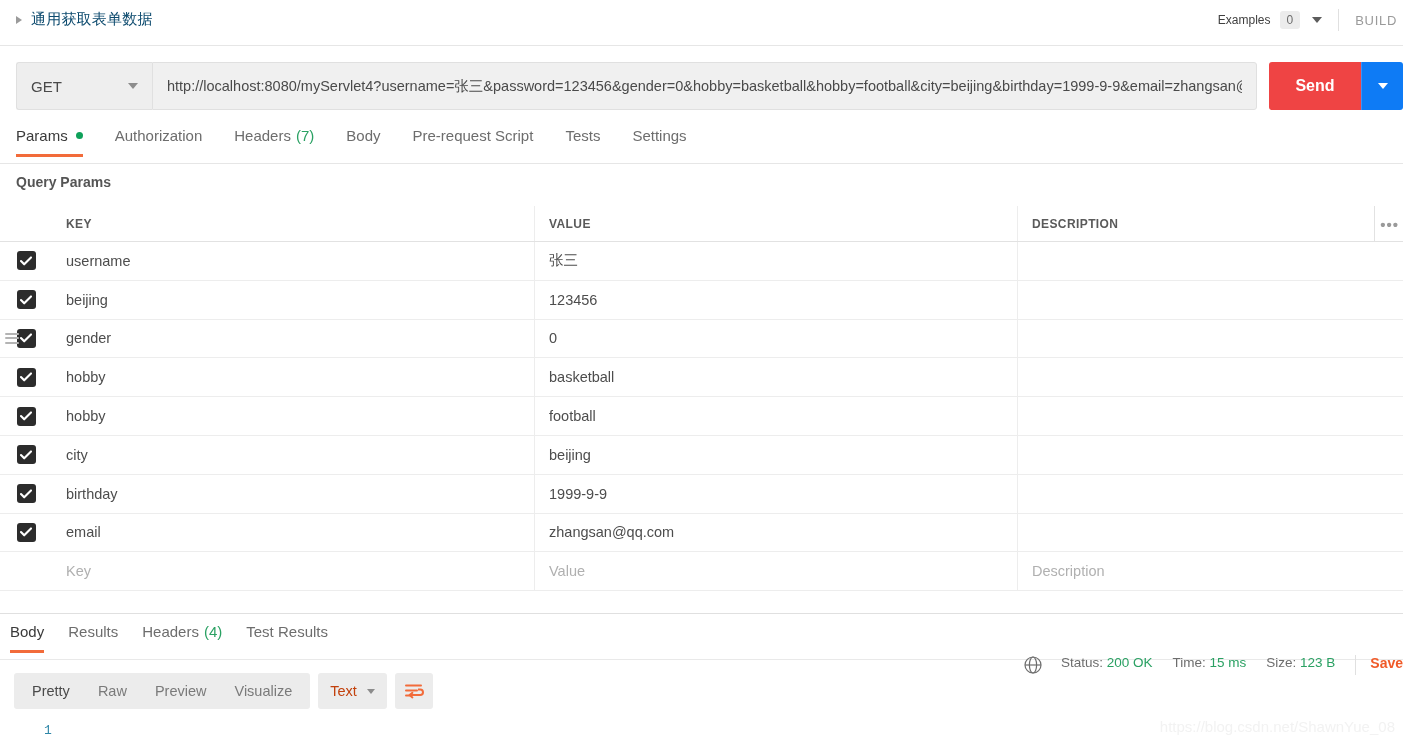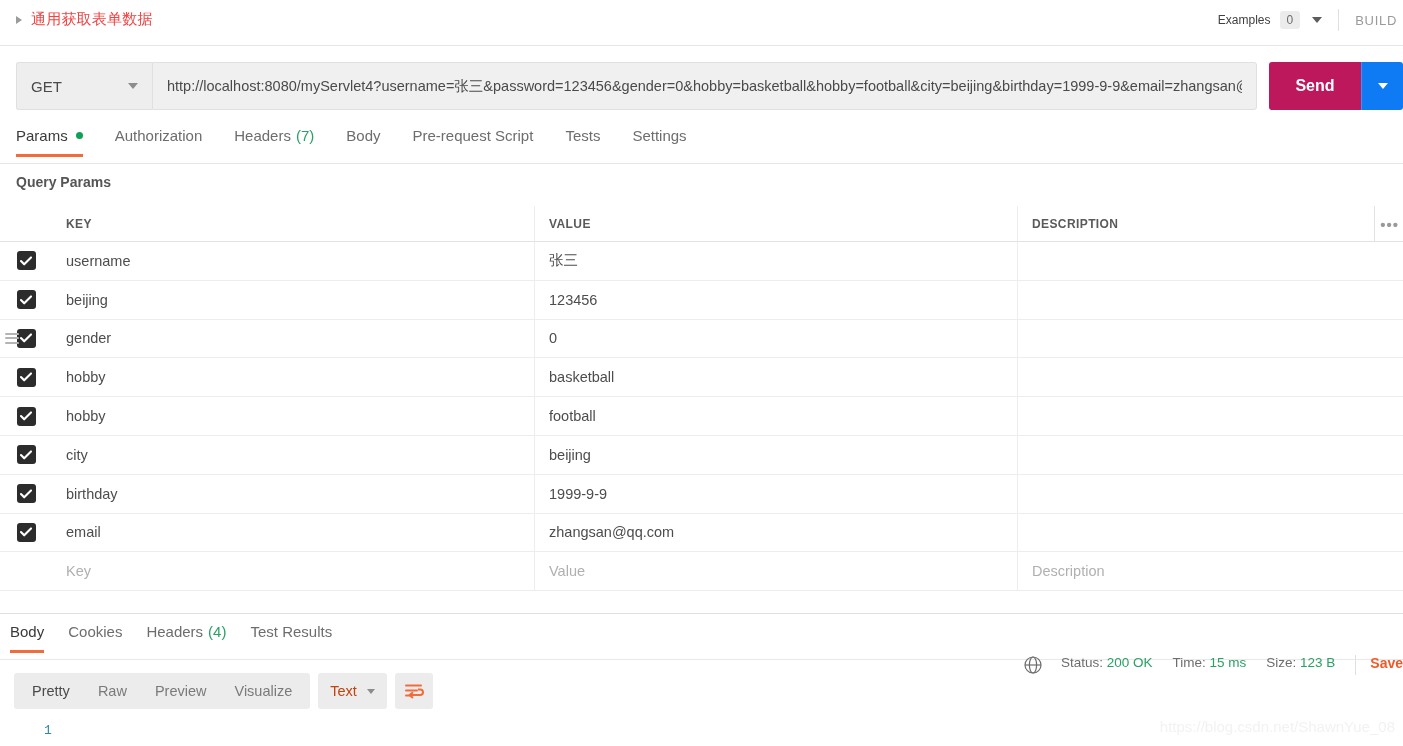--- a/index.html
+++ b/index.html
@@ -21,21 +21,21 @@
     background: #fff;
   }
   .title-left { position: absolute; left: 16px; top: 10px; display: flex; align-items: center; }
   .caret-right {
     width: 0; height: 0;
     border-left: 6px solid #9b9b9b;
     border-top: 4.5px solid transparent;
     border-bottom: 4.5px solid transparent;
     margin-right: 9px;
   }
-  .title-text { font-size: 15px; color: #ef4444; letter-spacing: .2px; }
+  .title-text { font-size: 15px; color: #0c4a6e; letter-spacing: .2px; }
 
   .title-right { position: absolute; right: 0; top: 9px; display: flex; align-items: center; }
   .examples-label { font-size: 12px; color: #404040; margin-left: 32px; }
   .examples-count {
     margin-left: 9px; background: #ececec; color: #6d6d6d;
     font-size: 12px; padding: 2px 7px; border-radius: 3px; line-height: 14px;
   }
   .caret-down {
     width: 0; height: 0;
     border-top: 6px solid #5c5c5c;
@@ -69,21 +69,21 @@
   .url-text {
     font-size: 14.5px; color: #4a4a4a; white-space: nowrap;
     overflow: hidden; text-overflow: clip;
   }
 
   .send-wrap {
     position: absolute; left: 1269px; top: 16px; height: 48px;
     display: flex; border-radius: 3px; overflow: hidden;
   }
   .send-btn {
-    background: #be185d; color: #fff; font-size: 16px; font-weight: bold;
+    background: #ef4444; color: #fff; font-size: 16px; font-weight: bold;
     width: 92px; height: 48px; display: flex; align-items: center; justify-content: center;
     border: none; cursor: pointer; font-family: inherit;
   }
   .send-caret {
     background: #0e7bf5; width: 42px; height: 48px;
     display: flex; align-items: center; justify-content: center;
     border-left: 1px solid #3c93f7; cursor: pointer;
   }
   .send-caret i {
     width: 0; height: 0;
@@ -455,21 +455,21 @@
       </div>
   </div>
 
   <div class="resp-divider"></div>
 
   <div class="resptabs">
       <div class="rtab active" style="margin-right: 10px;">
         <span>Body</span>
       </div>
       <div class="rtab" style="margin-right: 10px;">
-        <span>Cookies</span>
+        <span>Results</span>
       </div>
       <div class="rtab" style="margin-right: 10px;">
         <span>Headers</span>
         <span class="cnt-green">(4)</span>
       </div>
       <div class="rtab" style="margin-right: 10px;">
         <span>Test Results</span>
       </div>
     </div>
   <div class="resp-underline"></div>

